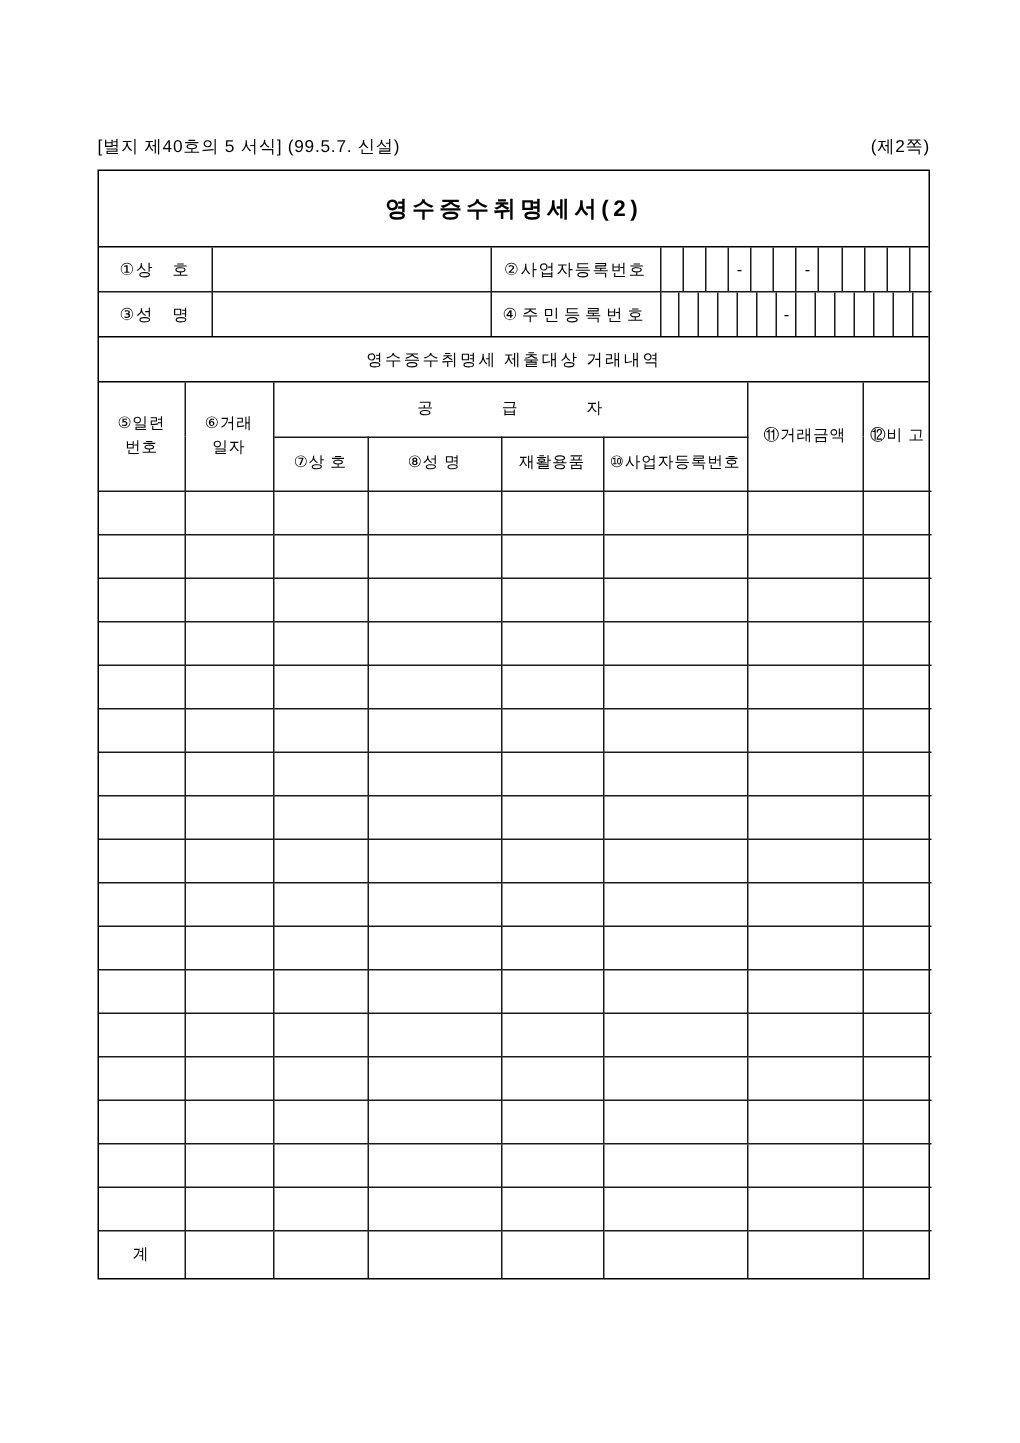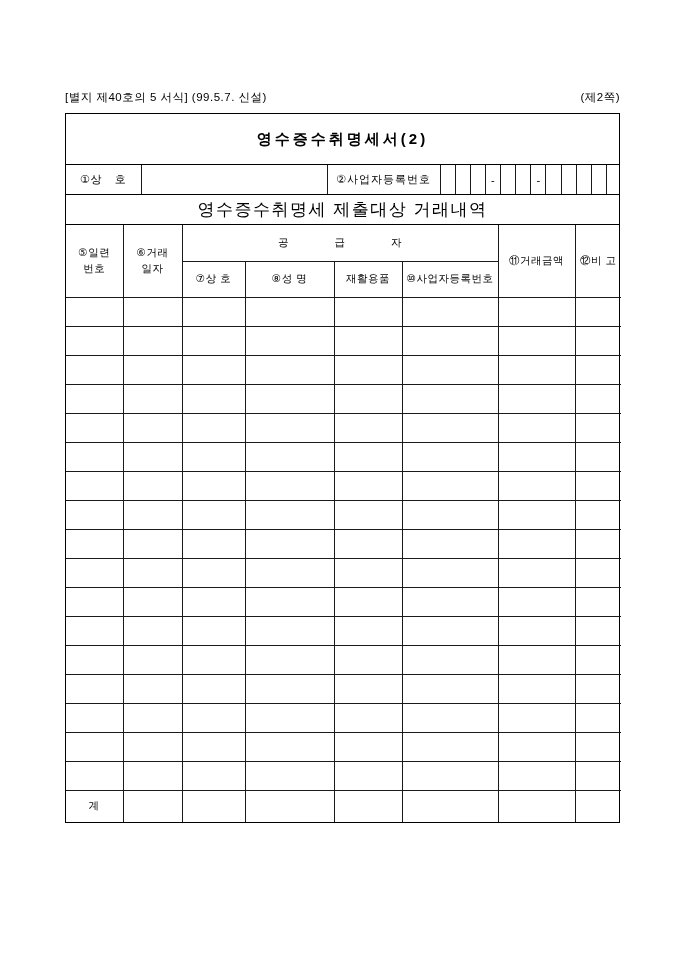--- a/index.html
+++ b/index.html
@@ -62,21 +62,21 @@
     font-size: 11px;
   }
   .digit-box:first-child { border-left: none; }
   .section-row {
     height: 29px;
     border-top: 1px solid #000;
     border-bottom: 1px solid #000;
     display: flex;
     align-items: center;
     justify-content: center;
-    font-size: 17px;
+    font-size: 11px;
     letter-spacing: 1.5px;
   }
   .main-table th, .main-table td {
     border: 1px solid #1a1a1a;
     font-weight: normal;
     font-size: 10.5px;
     text-align: center;
     padding: 0;
     box-sizing: border-box;
   }
@@ -126,20 +126,43 @@
           <td class="info-label">②사업자등록번호</td>
           <td class="boxcell">
             <div class="boxes" id="biz-boxes">
                 <div class="digit-box"></div>
                 <div class="digit-box"></div>
                 <div class="digit-box"></div>
                 <div class="digit-box">-</div>
                 <div class="digit-box"></div>
                 <div class="digit-box"></div>
                 <div class="digit-box">-</div>
+                <div class="digit-box"></div>
+                <div class="digit-box"></div>
+                <div class="digit-box"></div>
+                <div class="digit-box"></div>
+                <div class="digit-box"></div>
+              </div>
+          </td>
+        </tr>
+        <tr>
+          <td class="info-label">③성   명</td>
+          <td></td>
+          <td class="info-label spread">④주민등록번호</td>
+          <td class="boxcell">
+            <div class="boxes" id="res-boxes">
+                <div class="digit-box"></div>
+                <div class="digit-box"></div>
+                <div class="digit-box"></div>
+                <div class="digit-box"></div>
+                <div class="digit-box"></div>
+                <div class="digit-box"></div>
+                <div class="digit-box">-</div>
+                <div class="digit-box"></div>
+                <div class="digit-box"></div>
                 <div class="digit-box"></div>
                 <div class="digit-box"></div>
                 <div class="digit-box"></div>
                 <div class="digit-box"></div>
                 <div class="digit-box"></div>
               </div>
           </td>
         </tr>
       </tbody>
     </table>

